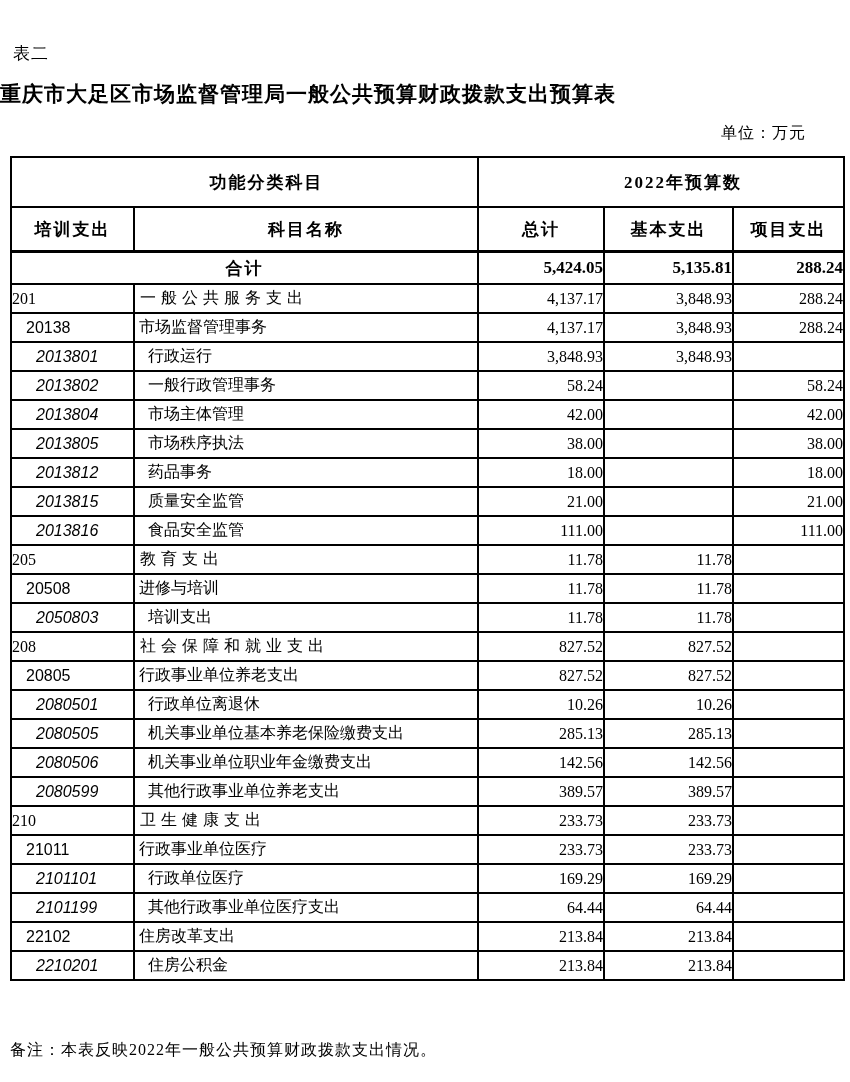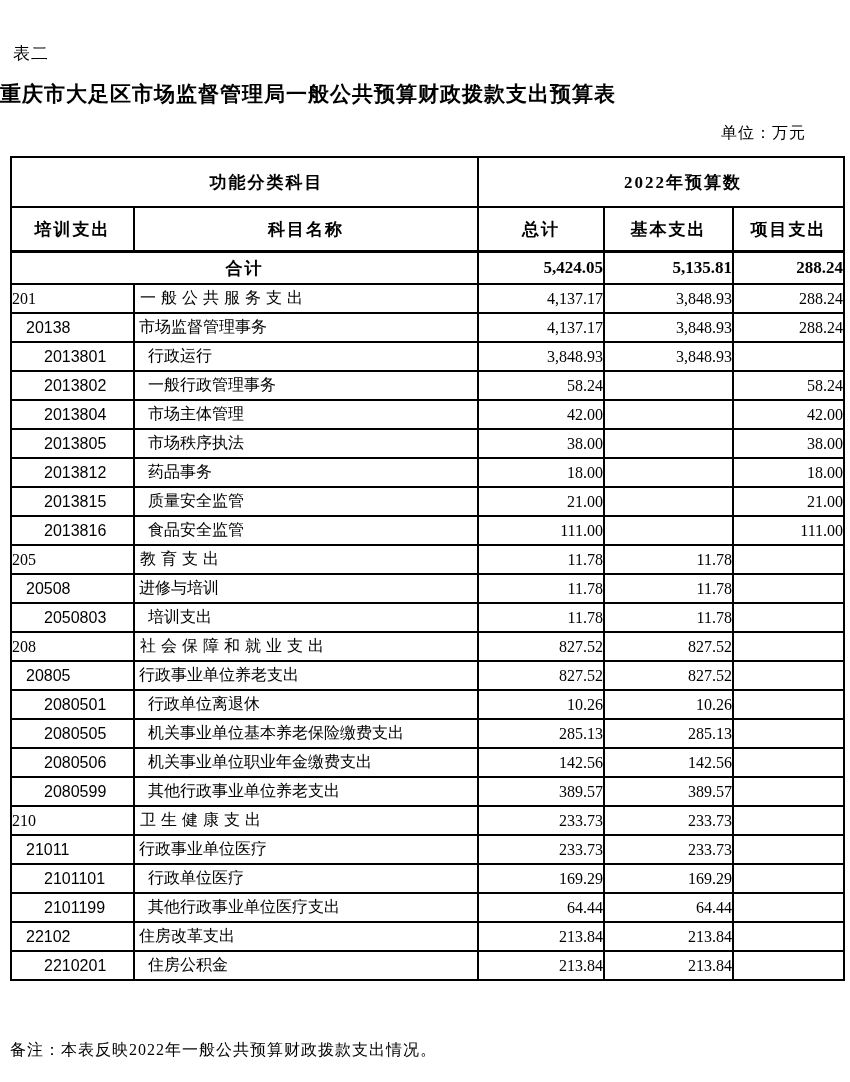--- a/index.html
+++ b/index.html
@@ -62,21 +62,21 @@
     text-align: right;
     padding-right: 7px;
     font-size: 17px;
     font-family: "Liberation Serif", "DejaVu Serif", serif;
   }
   td.code { padding-left: 4px; }
   tr.level-1 td.code { font-family: "Liberation Serif", "DejaVu Serif", serif; }
   tr.level-1 td.name { padding-left: 5px; letter-spacing: 5px; font-family: "Liberation Serif", "DejaVu Serif", serif; }
   tr.level-2 td.code { padding-left: 14px; font-family: "Liberation Sans", "DejaVu Sans", sans-serif; border-radius: 9px; }
   tr.level-2 td.name { padding-left: 4px; font-family: "Liberation Sans", "DejaVu Sans", sans-serif; }
-  tr.level-3 td.code { padding-left: 32px; font-family: "Liberation Sans", "DejaVu Sans", sans-serif; }
+  tr.level-3 td.code { padding-left: 24px; font-family: "Liberation Sans", "DejaVu Sans", sans-serif; font-style: italic; }
   tr.level-3 td.name { padding-left: 13px; font-family: "Liberation Sans", "DejaVu Sans", sans-serif; }
 
   .footer-note {
     position: absolute;
     left: 10px; top: 1040px;
     font-size: 16px;
     letter-spacing: 1px;
   }
 </style>
 </head>

